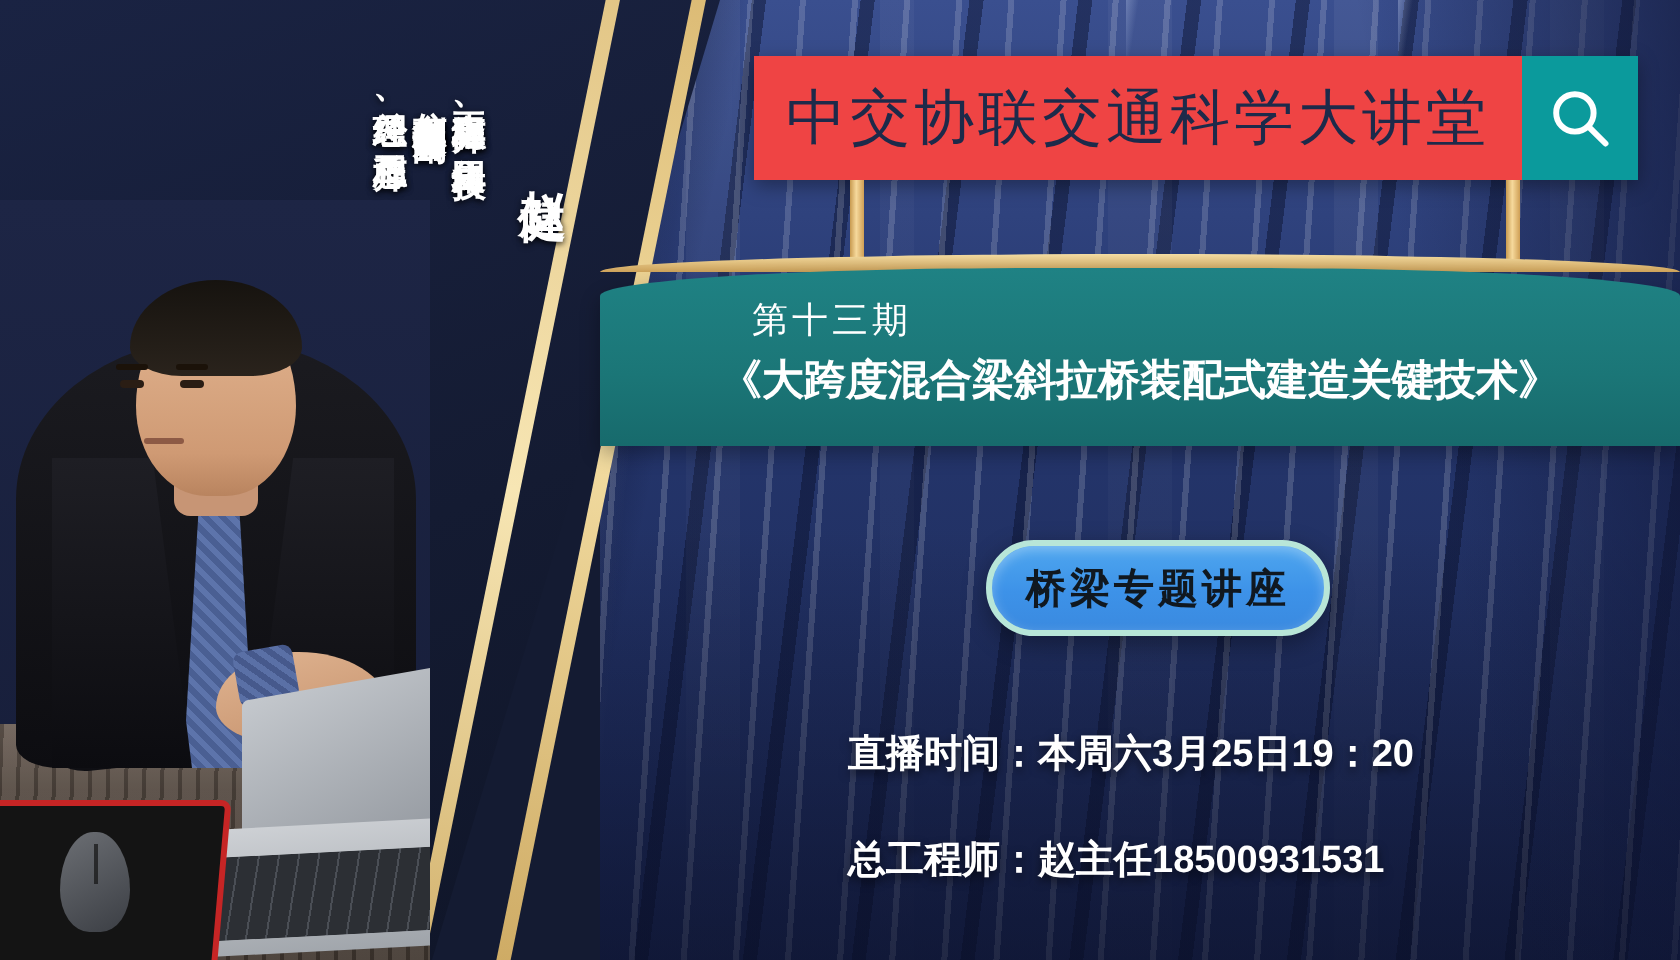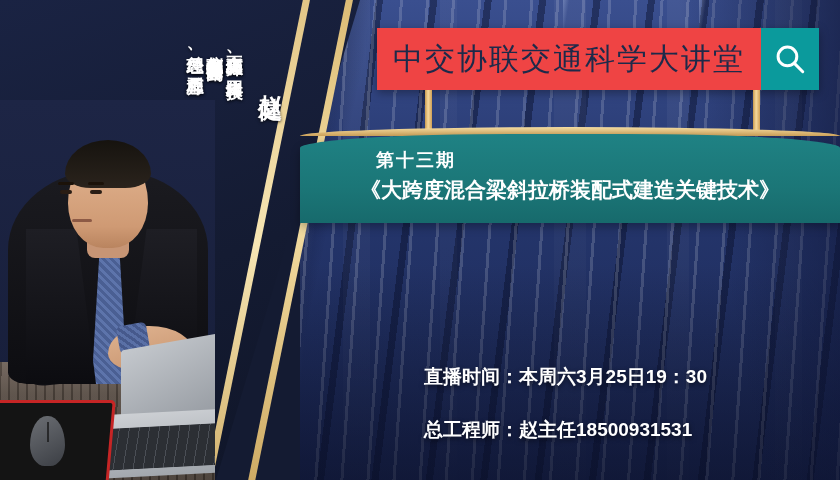--- a/index.html
+++ b/index.html
@@ -223,21 +223,21 @@
     border-radius:50% 50% 0 0/100% 100% 0 0;
   }
   .plate {
     position:absolute; left:0; top:7px; width:100%; height:89px;
     background:linear-gradient(180deg,#1f8284 0%,#1b7677 60%,#176a6c 100%);
     border-radius:40% 40% 0 0/14px 14px 0 0;
     box-shadow:0 4px 10px rgba(0,0,0,.3);
   }
   .plate-issue {
     position:absolute; left:76px; top:14px;
-    color:#ffffff; font-size:18px; font-weight:bold; letter-spacing:2px;
+    color:#ffffff; font-size:18px; font-weight:normal; letter-spacing:2px;
   }
   .plate-name {
     position:absolute; left:0; right:0; top:42px; text-align:center;
     color:#ffffff; font-size:21px; font-weight:bold; letter-spacing:0px;
     white-space:nowrap;
   }
 
   
   .badge {
     position:absolute; left:493px; top:270px; width:172px; height:48px;
@@ -324,19 +324,22 @@
   <div class="post p2"></div>
 
   <div class="plate-wrap">
     <div class="plate-top"></div>
     <div class="plate">
       <div class="plate-issue">第十三期</div>
       <div class="plate-name">《大跨度混合梁斜拉桥装配式建造关键技术》</div>
     </div>
   </div>
 
+  <div class="badge">
+    <span class="badge-text">桥梁专题讲座</span>
+  </div>
 
   <div class="info-lines">
-    <div class="info-line">直播时间：本周六3月25日19：30</div>
+    <div class="info-line">直播时间：本周六3月25日19：20</div>
     <div class="info-line">总工程师：赵主任18500931531</div>
   </div>
 
 </div>
 
 </body></html>

